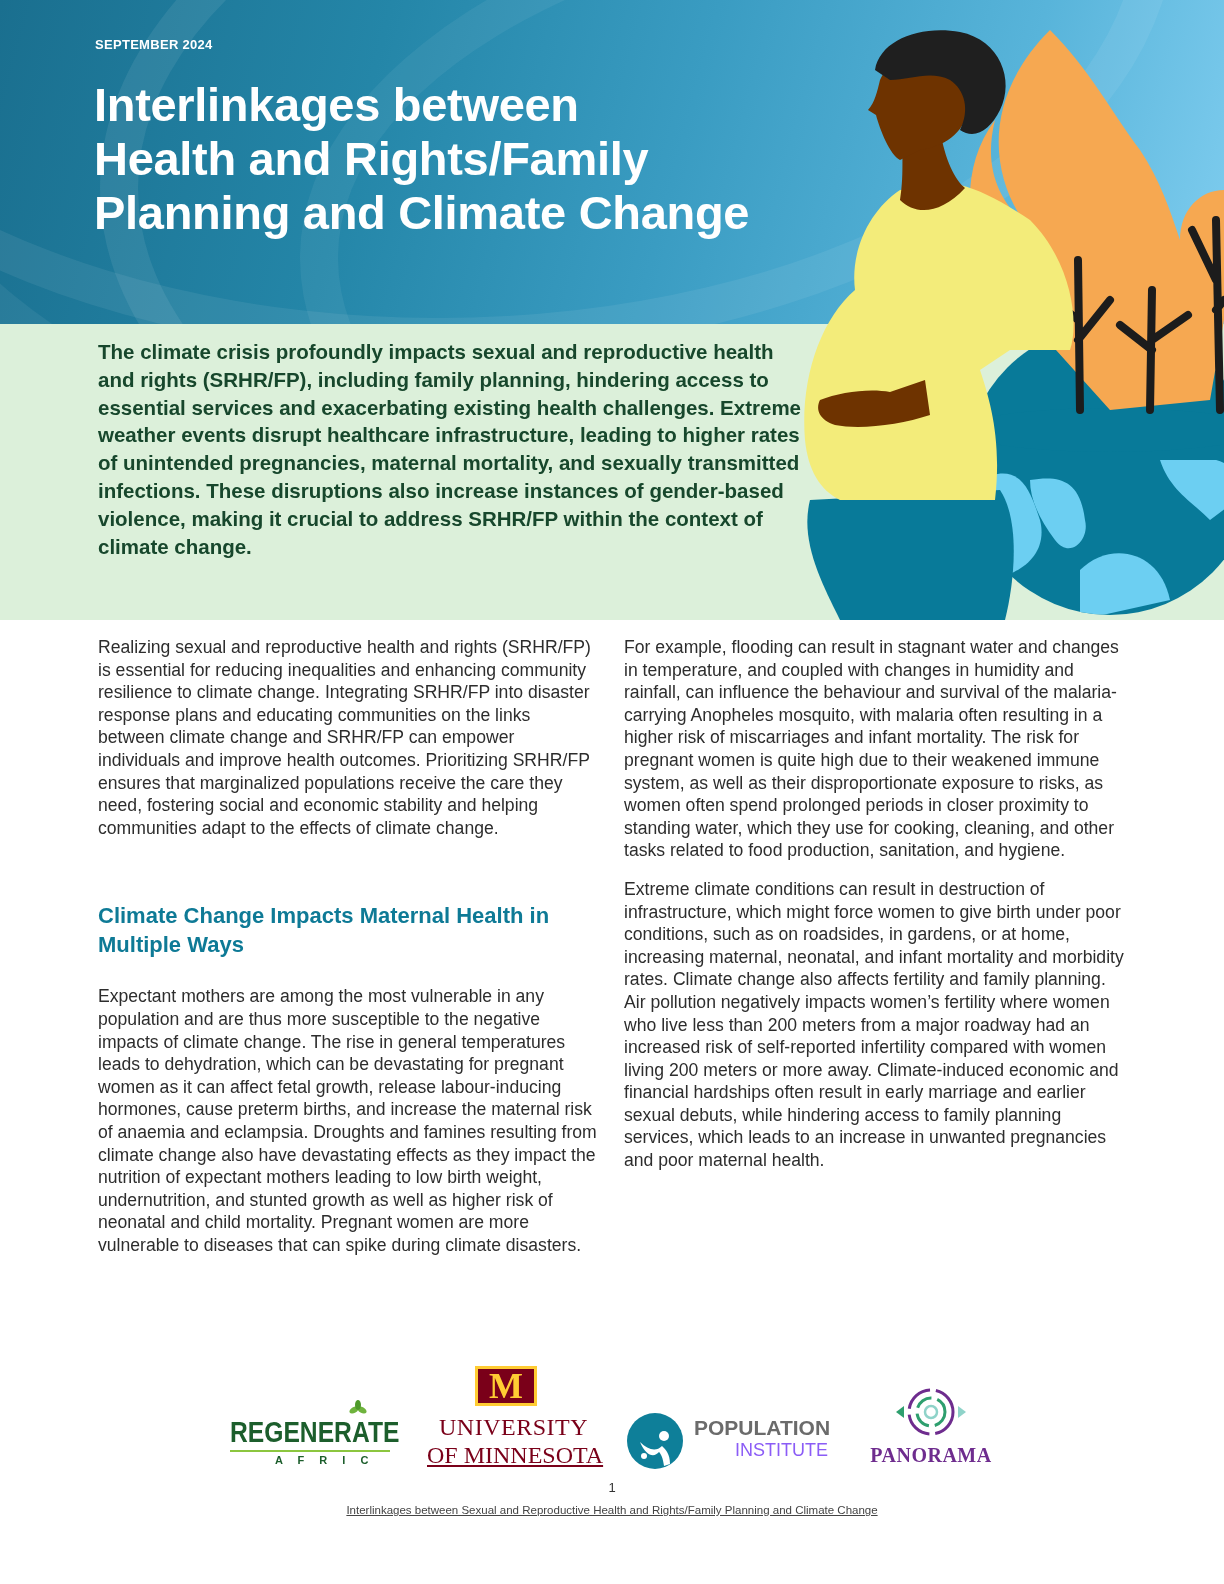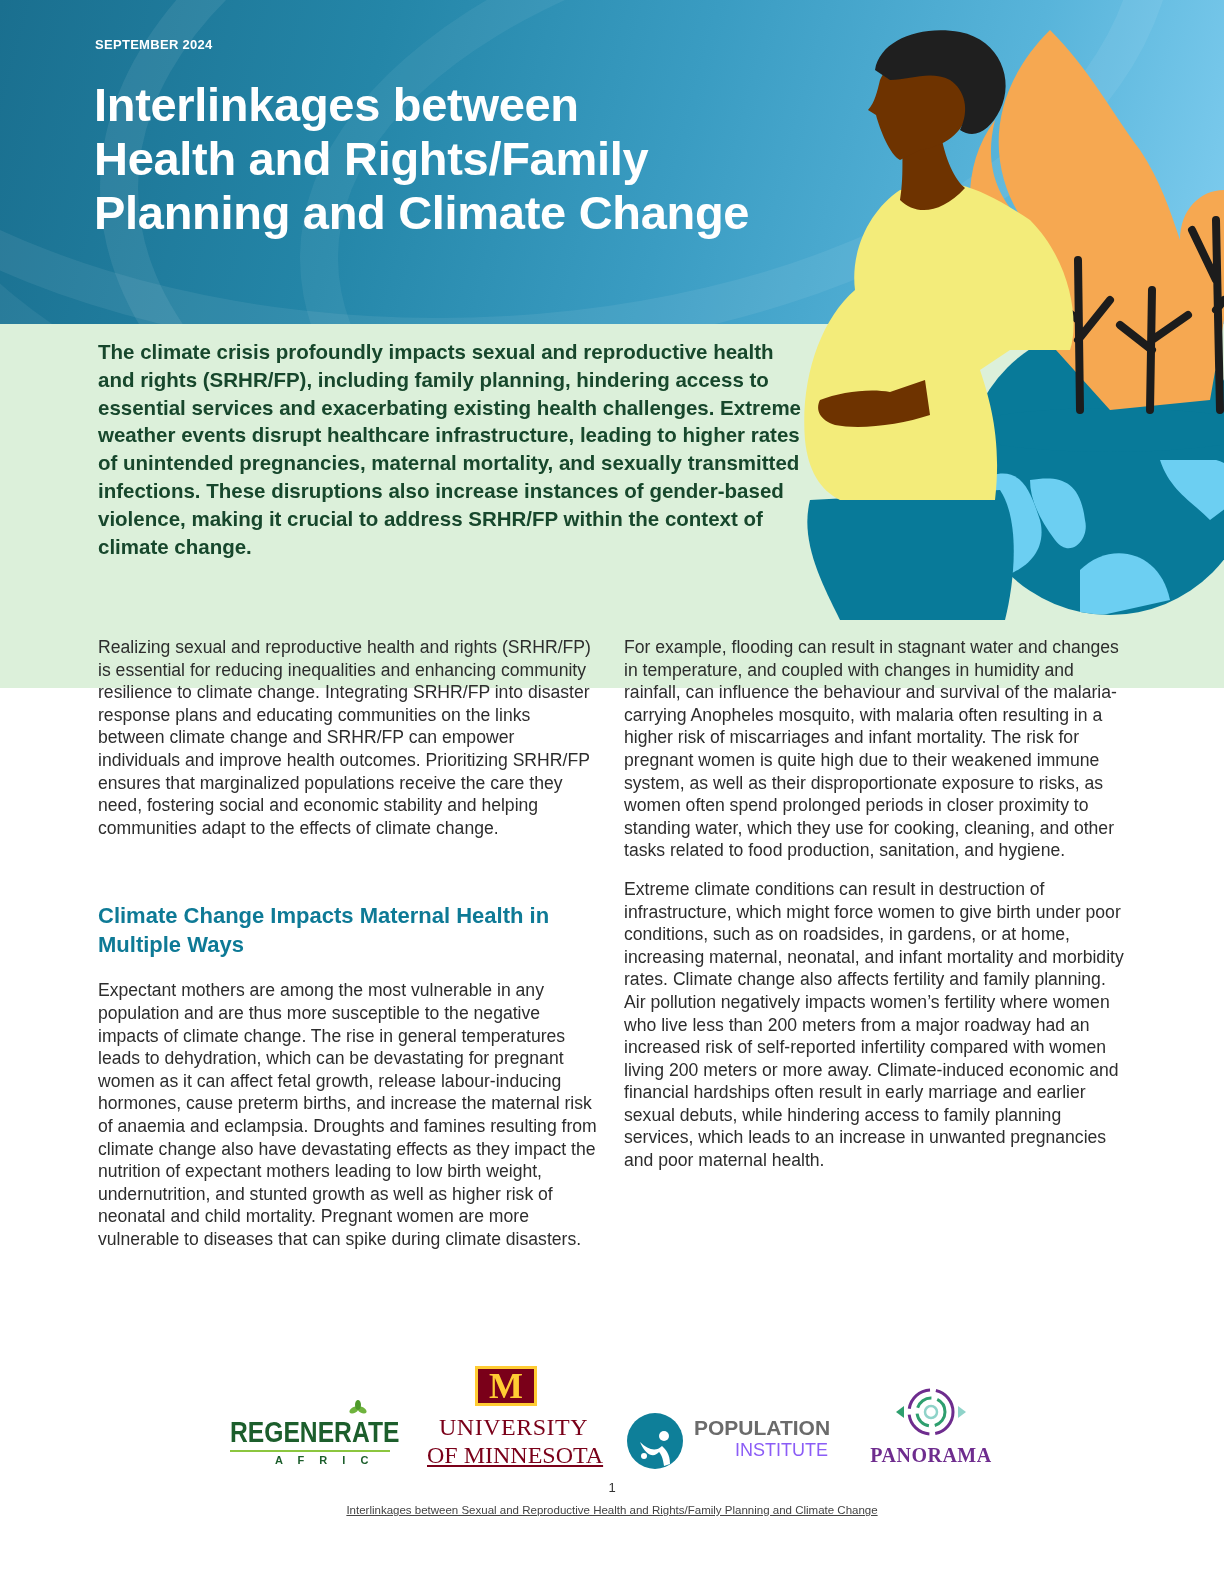--- a/index.html
+++ b/index.html
@@ -2,21 +2,21 @@
 <html><head>
 <meta charset="utf-8">
 <style>
   html,body{margin:0;padding:0;}
   body{width:1224px;height:1584px;background:#ffffff;position:relative;overflow:hidden;font-family:"Liberation Sans",sans-serif;color:#2b2b2b;}
   .hero{position:absolute;left:0;top:0;width:1224px;height:324px;overflow:hidden;
     background:linear-gradient(105deg,#1a6f8f 0%,#2486a8 30%,#3a9cc2 55%,#58b4da 80%,#7fcdef 100%);}
   .hero .wave{position:absolute;border-radius:50%;border:38px solid rgba(255,255,255,0.07);}
   .date{position:absolute;left:95px;top:37px;color:#ffffff;font-size:13px;font-weight:bold;letter-spacing:0.3px;}
   .title{position:absolute;left:94px;top:78px;width:780px;margin:0;color:#ffffff;font-size:47px;line-height:54px;font-weight:bold;letter-spacing:-0.3px;}
-  .intro{position:absolute;left:0;top:324px;width:1224px;height:364px;background:#dcf0da;}
+  .intro{position:absolute;left:0;top:324px;width:1224px;height:296px;background:#dcf0da;}
   .intro p{position:absolute;left:98px;top:14px;width:710px;margin:0;color:#17472c;font-size:20.5px;line-height:27.8px;font-weight:bold;}
   .art{position:absolute;left:780px;top:20px;width:444px;height:600px;}
   .col{position:absolute;font-size:17.6px;line-height:22.6px;color:#2d2d2d;}
   .col p{margin:0;}
   .col1{left:98px;top:636px;width:500px;}
   .col2{left:624px;top:636px;width:500px;}
   h2.sec{margin:0;color:#0e7a96;font-size:22px;line-height:29px;font-weight:bold;}
   .logos{position:absolute;left:0;top:1360px;width:1224px;height:120px;}
   .logo{position:absolute;}
   .pagenum{position:absolute;left:0;width:1224px;top:1480px;text-align:center;font-size:13px;color:#333;}
@@ -75,21 +75,21 @@
 
   <path d="M120 180 C125 150 120 130 125 110 L160 110 C165 140 175 160 185 168 C160 195 135 195 120 180 Z" fill="#6e3300"></path>
   <path d="M100 60 C110 40 130 25 160 28 C185 32 200 55 190 85 C185 110 170 125 140 130 L120 140 C110 135 100 110 96 95 L88 90 C95 82 97 72 100 60 Z" fill="#6e3300"></path>
   <path d="M95 50 C100 20 140 5 180 12 C220 20 235 60 220 90 C210 110 195 120 180 110 C190 90 185 70 170 60 C150 50 130 60 110 60 Z" fill="#1f1f1f"></path>
 
   <path d="M40 380 C60 372 90 368 110 372 L145 360 L150 395 C120 405 80 410 55 405 C40 400 35 390 40 380 Z" fill="#6e3300"></path>
 </svg>
 
 <div class="col col1">
   <p>Realizing sexual and reproductive health and rights (SRHR/FP) is essential for reducing inequalities and enhancing community resilience to climate change. Integrating SRHR/FP into disaster response plans and educating communities on the links between climate change and SRHR/FP can empower individuals and improve health outcomes. Prioritizing SRHR/FP ensures that marginalized populations receive the care they need, fostering social and economic stability and helping communities adapt to the effects of climate change.</p>
-  <h2 class="sec" style="margin-top:62px;margin-bottom:20px;">Climate Change Impacts Maternal Health in Multiple Ways</h2>
+  <h2 class="sec" style="margin-top:62px;margin-bottom:26px;">Climate Change Impacts Maternal Health in Multiple Ways</h2>
   <p>Expectant mothers are among the most vulnerable in any population and are thus more susceptible to the negative impacts of climate change. The rise in general temperatures leads to dehydration, which can be devastating for pregnant women as it can affect fetal growth, release labour-inducing hormones, cause preterm births, and increase the maternal risk of anaemia and eclampsia. Droughts and famines resulting from climate change also have devastating effects as they impact the nutrition of expectant mothers leading to low birth weight, undernutrition, and stunted growth as well as higher risk of neonatal and child mortality. Pregnant women are more vulnerable to diseases that can spike during climate disasters.</p>
 </div>
 
 <div class="col col2">
   <p>For example, flooding can result in stagnant water and changes in temperature, and coupled with changes in humidity and rainfall, can influence the behaviour and survival of the malaria-carrying Anopheles mosquito, with malaria often resulting in a higher risk of miscarriages and infant mortality. The risk for pregnant women is quite high due to their weakened immune system, as well as their disproportionate exposure to risks, as women often spend prolonged periods in closer proximity to standing water, which they use for cooking, cleaning, and other tasks related to food production, sanitation, and hygiene.</p>
   <p style="margin-top:16px;">Extreme climate conditions can result in destruction of infrastructure, which might force women to give birth under poor conditions, such as on roadsides, in gardens, or at home, increasing maternal, neonatal, and infant mortality and morbidity rates. Climate change also affects fertility and family planning. Air pollution negatively impacts women’s fertility where women who live less than 200 meters from a major roadway had an increased risk of self-reported infertility compared with women living 200 meters or more away. Climate-induced economic and financial hardships often result in early marriage and earlier sexual debuts, while hindering access to family planning services, which leads to an increase in unwanted pregnancies and poor maternal health.</p>
 </div>
 
 <div class="logos">
 

